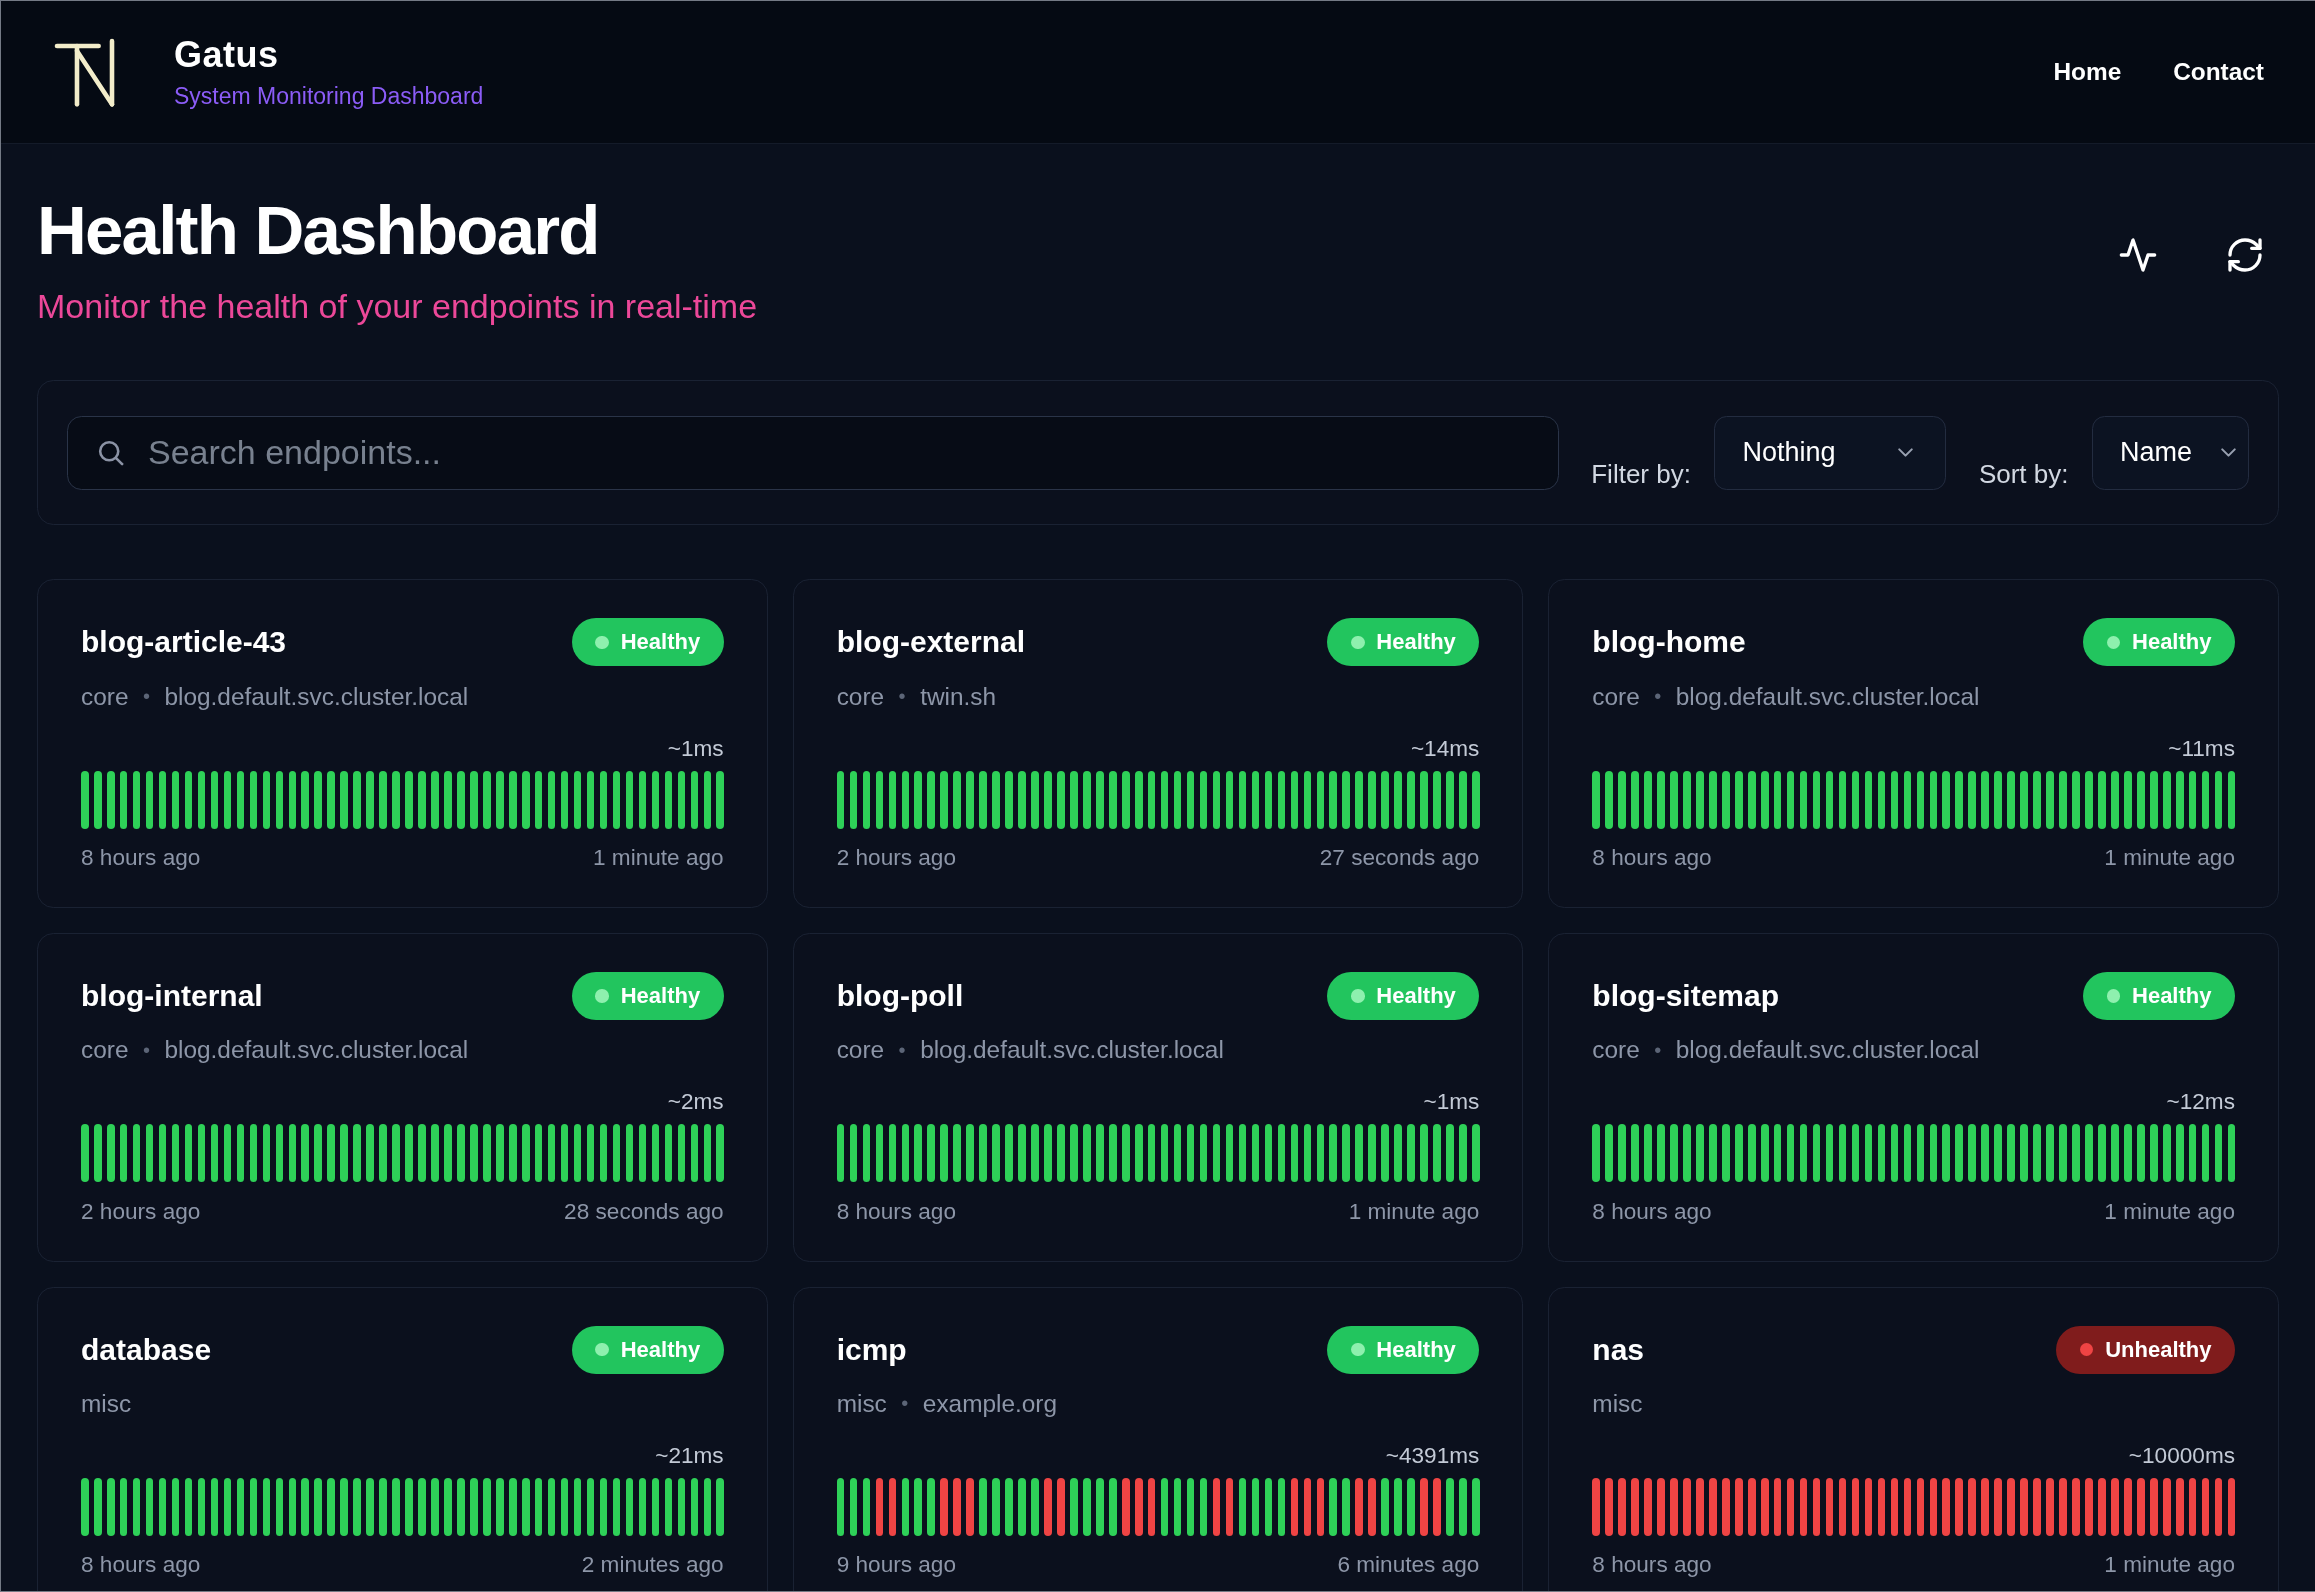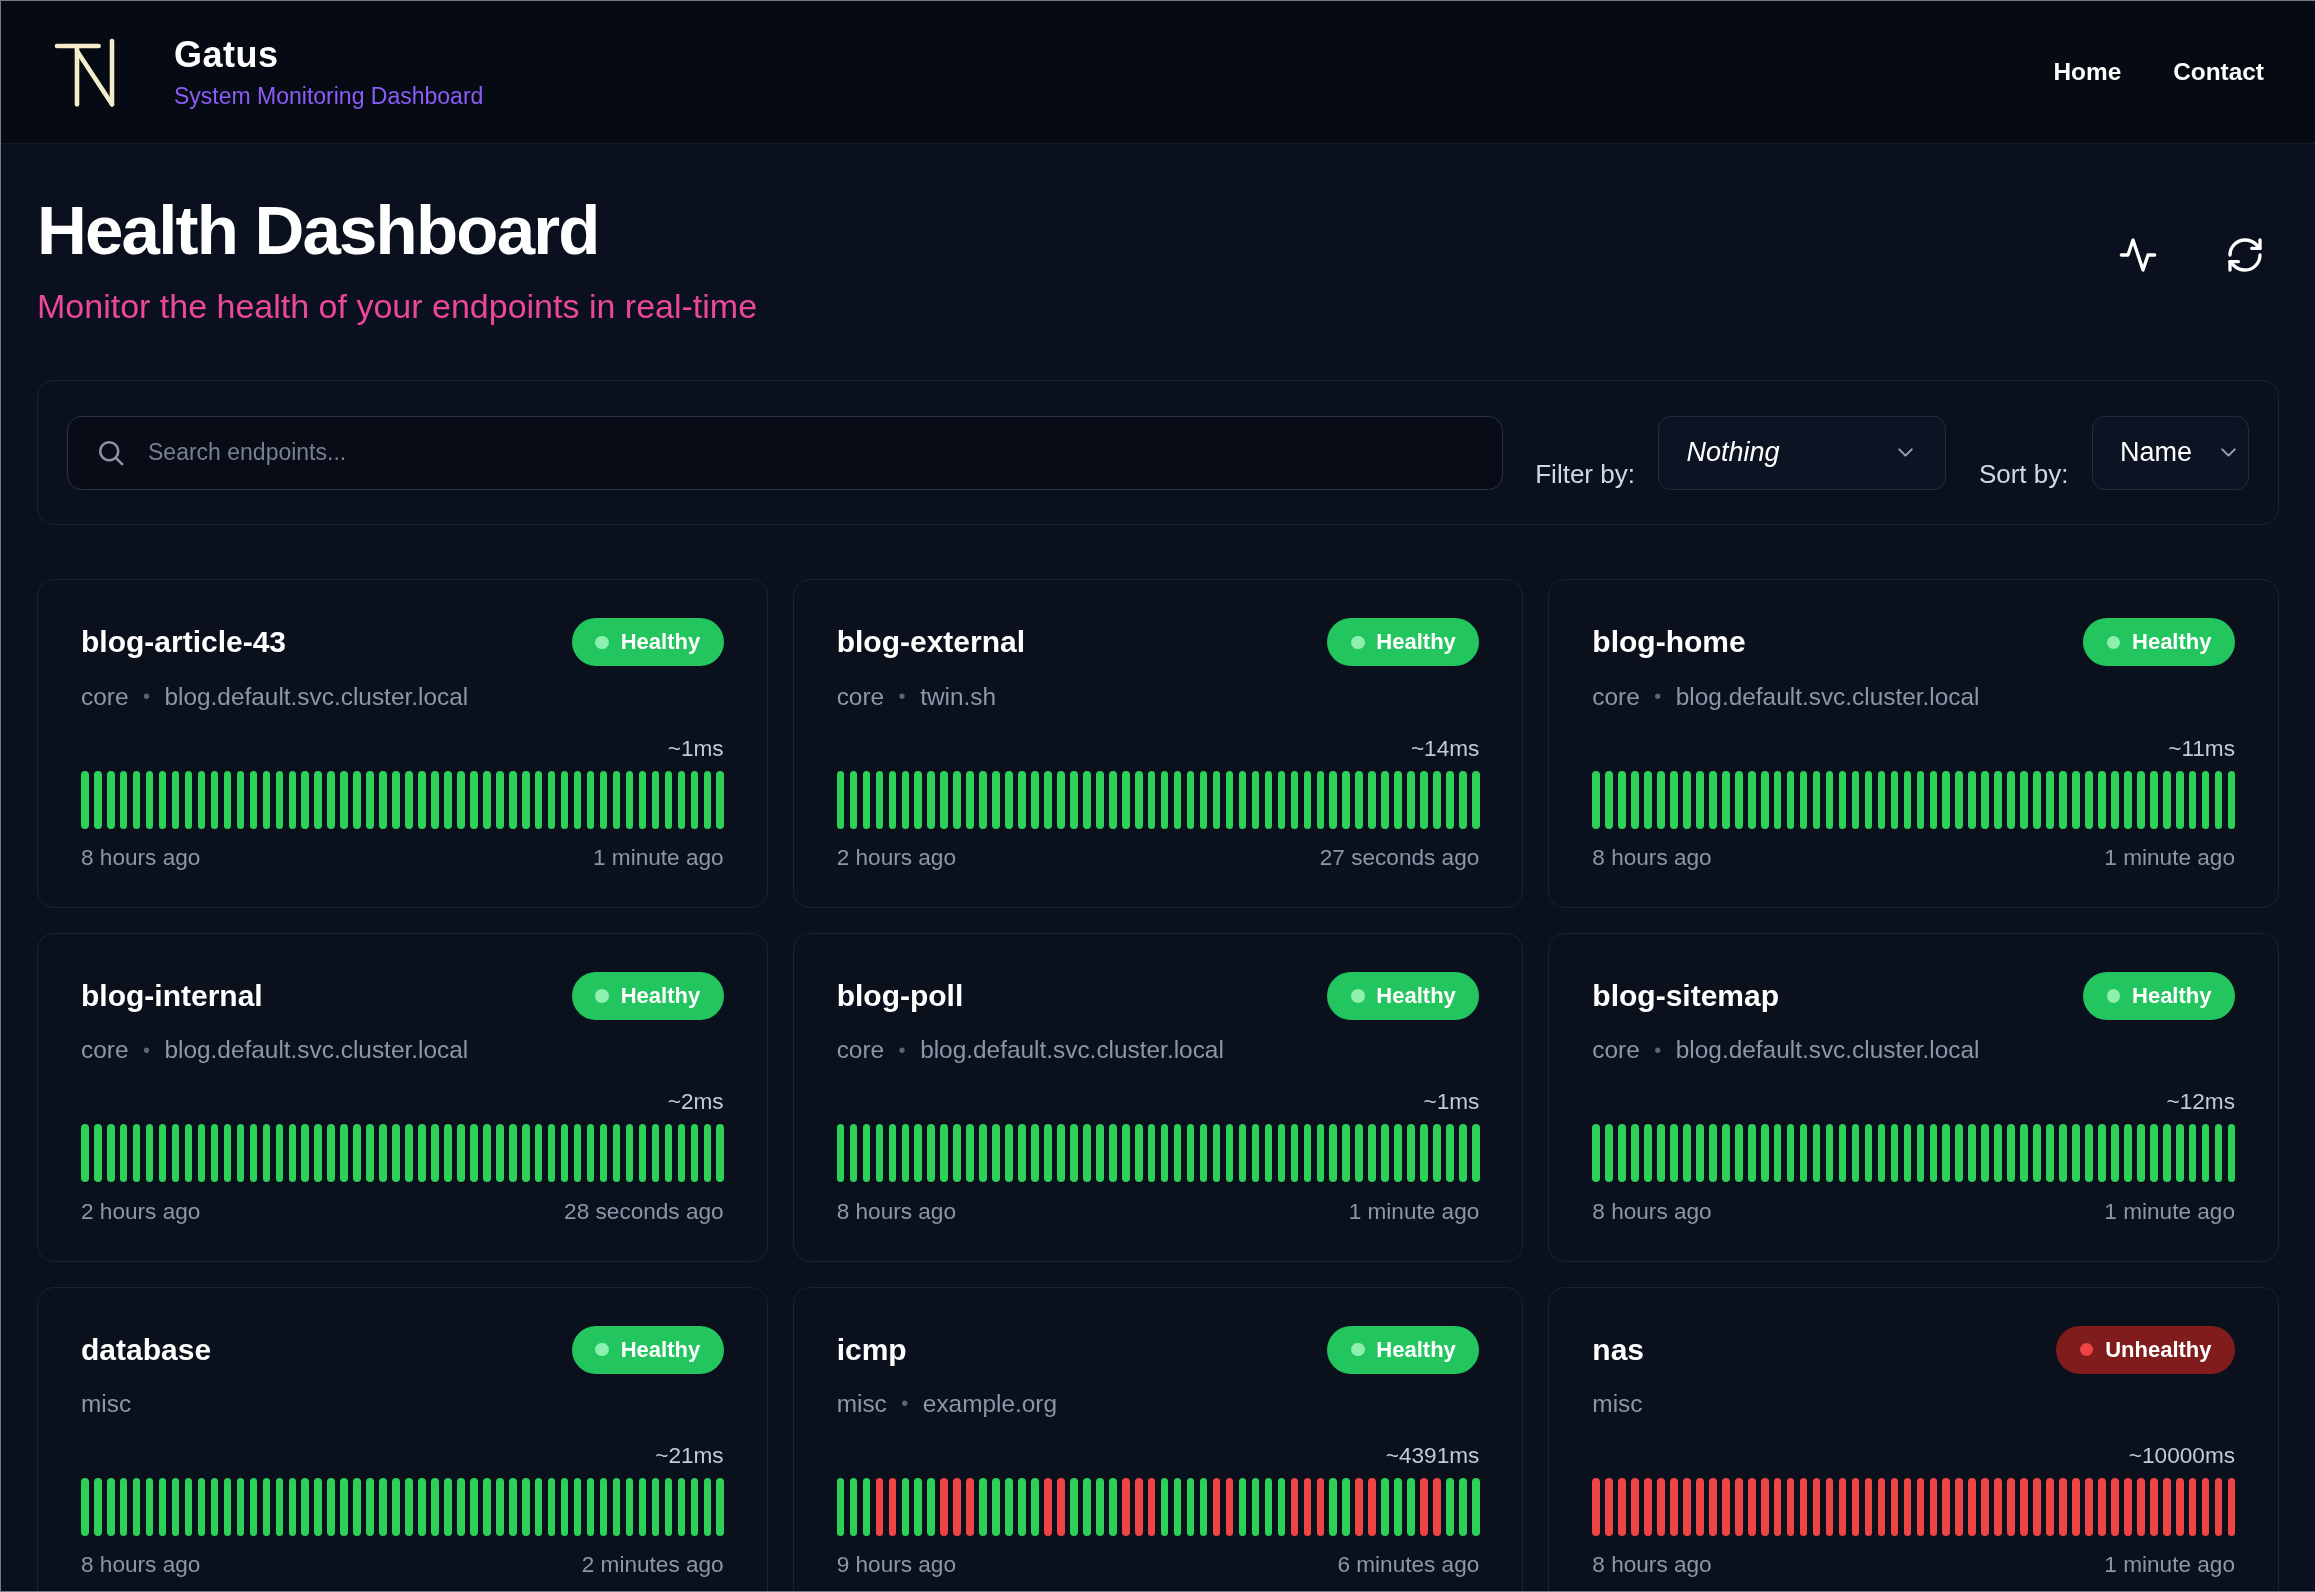--- a/index.html
+++ b/index.html
@@ -57,35 +57,35 @@
     display: flex; align-items: center; gap: 22px;
     background: #070c16;
     border: 0.9px solid #2a3448;
     border-radius: 14.5px;
     height: 74px;
     padding: 0 27px;
   }
   .search-box svg { width: 31px; height: 31px; color: #8b93a5; flex: none; }
   .search-box input {
     flex: 1; background: transparent; border: none; outline: none;
-    color: #e8ecf3; font-size: 23px; font-family: "Liberation Sans", sans-serif;
+    color: #e8ecf3; font-size: 34px; font-family: "Liberation Sans", sans-serif;
   }
   .search-box input::placeholder { color: #78818f; }
   .ctl-label { font-size: 26px; color: #d2d8e2; white-space: nowrap; margin-left: 9px; margin-top: 44px; }
   .select {
     display: flex; align-items: center; justify-content: space-between; gap: 23.5px;
     background: #0c1322;
     border: 0.9px solid #232c40;
     border-radius: 12.7px;
     height: 74px;
     padding: 0 27px;
     font-size: 27px;
     cursor: pointer;
   }
-  .select.filter { width: 288px; font-style: italic; }
+  .select.filter { width: 232px; }
   .select.sort { width: 157px; }
   .select svg { width: 25px; height: 25px; color: #98a0b0; flex: none; }
 
   
   .grid {
     margin-top: 54px;
     display: grid;
     grid-template-columns: repeat(3, 1fr);
     gap: 25px;
     padding-bottom: 33px;

